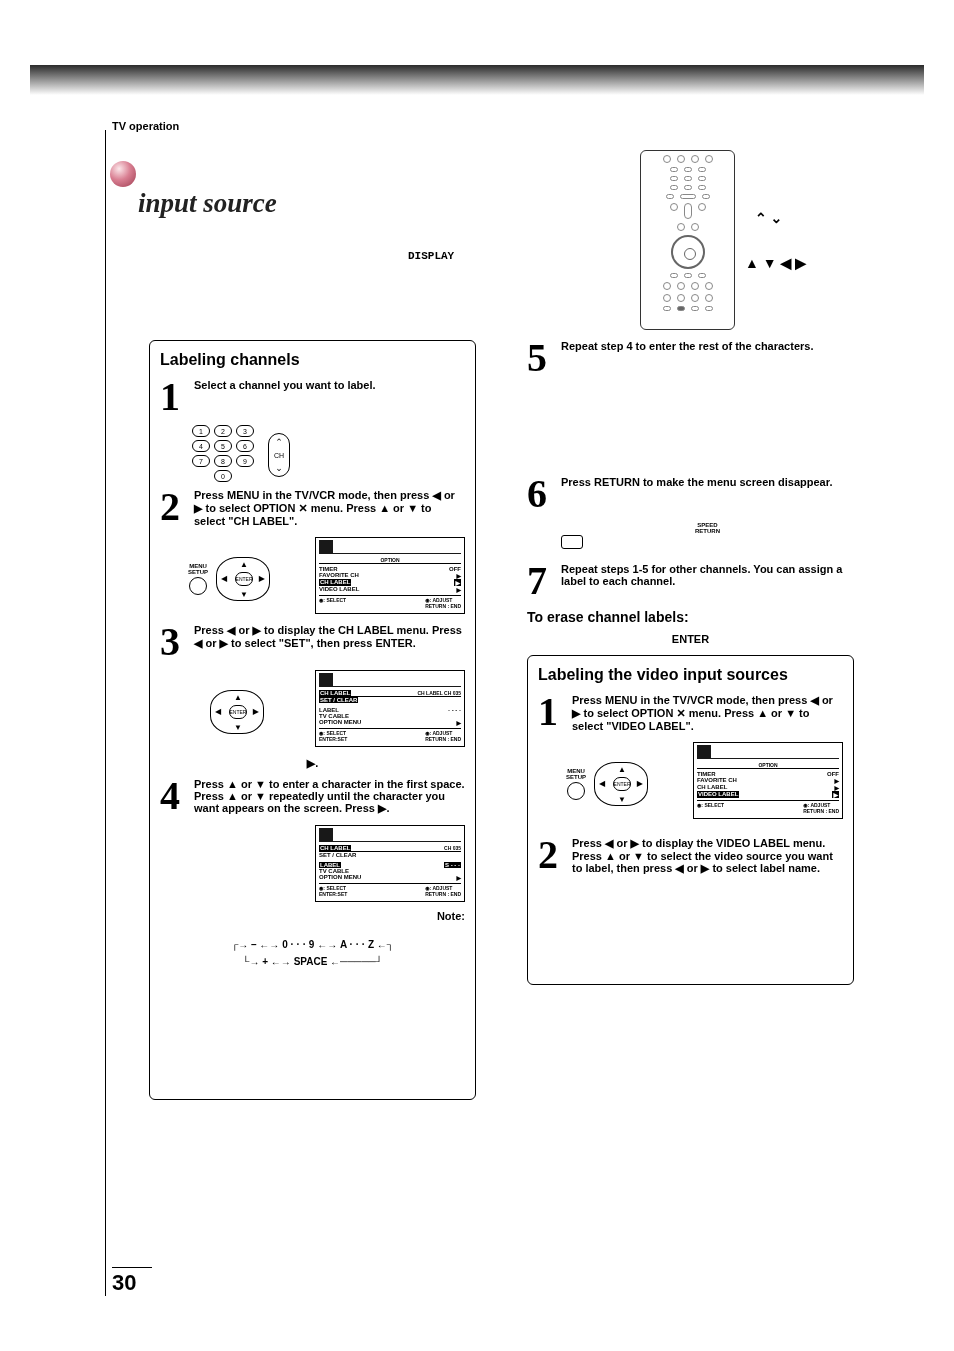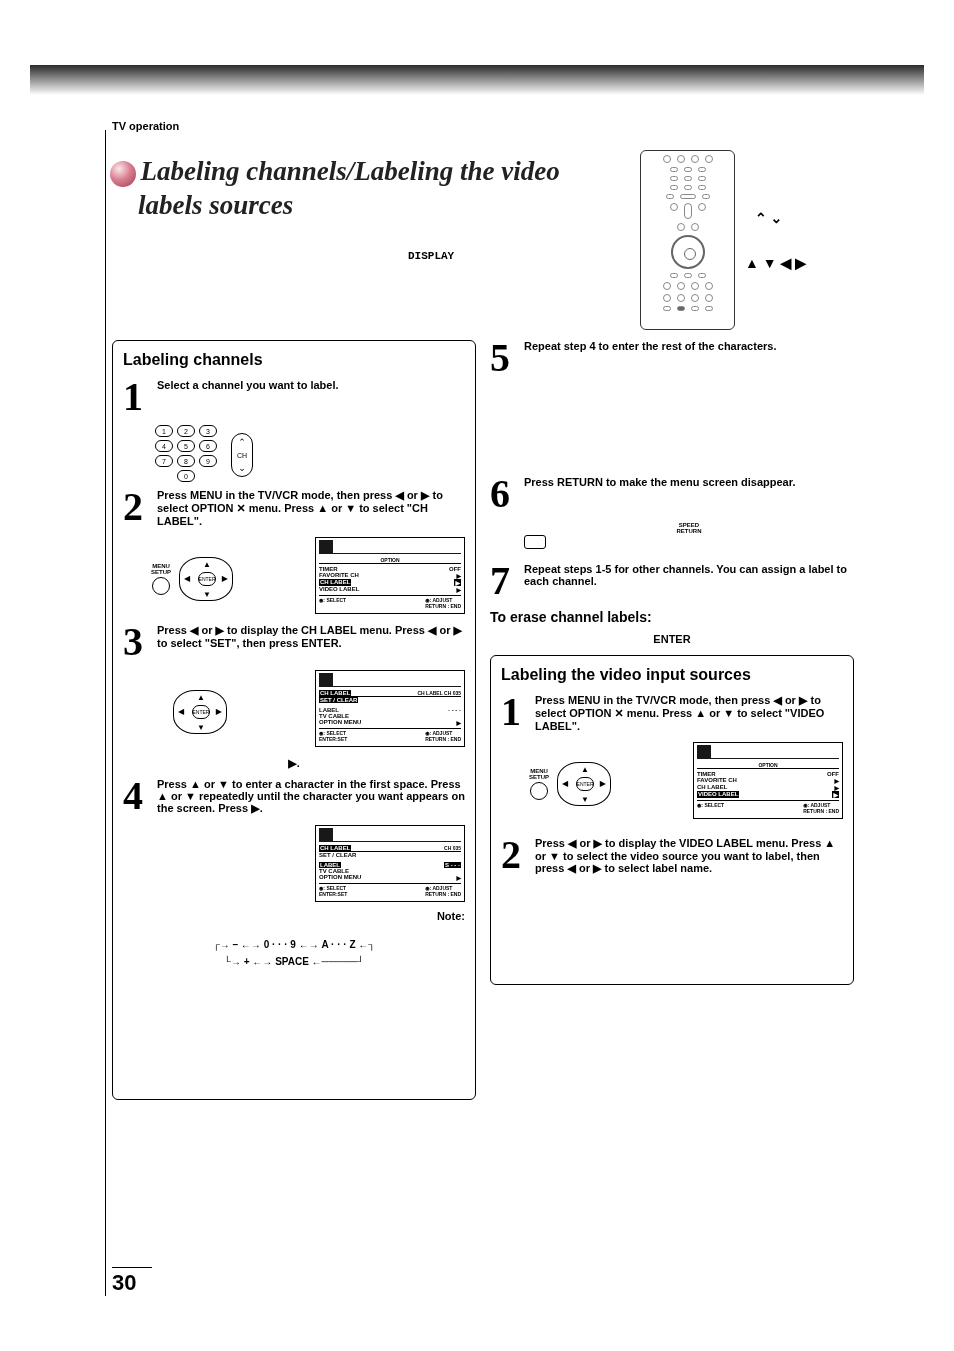--- a/index.html
+++ b/index.html
@@ -13,21 +13,21 @@
   .title-text { font-family: 'Times New Roman', serif; font-style: italic; font-weight: bold; font-size: 27px; color: #222; line-height: 1.25; display: inline; }
   .display-label { position: absolute; top: 250px; left: 408px; font-size: 11px; font-weight: bold; font-family: Liberation Mono, monospace; }
   .remote { position: absolute; top: 150px; left: 640px; width: 95px; height: 180px; border: 1px solid #333; border-radius: 6px; background: #fff; }
   .remote .row { display:flex; justify-content:center; gap:6px; margin-top:4px;}
   .remote .dot { width:8px; height:5px; border:1px solid #888; border-radius:3px;}
   .remote .cir { width:8px; height:8px; border:1px solid #888; border-radius:50%;}
   .remote .big { width: 34px; height: 34px; border: 2px solid #666; border-radius:50%; margin: 4px auto; position:relative;}
   .remote .big::after{content:'';position:absolute;top:11px;left:11px;width:10px;height:10px;border:1px solid #666;border-radius:50%;}
   .arrow-label { position: absolute; font-size: 14px; font-weight: bold; }
   .columns { position: absolute; top: 340px; left: 112px; right: 100px; bottom: 100px; display: flex; gap: 14px; }
-  .col { flex: 1; }
+  .col { flex: 1; margin-left: 37px; }
   .boxed { border: 1px solid #000; border-radius: 6px; padding: 8px 10px 12px; margin-bottom: 12px; }
   .box-title { font-size: 16px; font-weight: bold; margin: 2px 0 10px; }
   .step { display: flex; gap: 6px; margin-bottom: 10px; }
   .step-num { font-family: 'Times New Roman', serif; font-weight: bold; font-size: 40px; line-height: 0.9; min-width: 28px; }
   .step-body { font-size: 11px; font-weight: bold; flex: 1; }
   .keypad { margin: 6px 0 4px 32px; display: flex; align-items: center; gap: 14px;}
   .key-grid { display: inline-block; }
   .key-row { display:flex; gap:4px; margin-bottom:3px;}
   .key { width:18px; height:12px; border:1px solid #000; border-radius:8px; font-size:7px; display:flex; align-items:center; justify-content:center;}
   .ch-pad { border:1px solid #000; border-radius:14px; width:22px; height:44px; display:flex; flex-direction:column; align-items:center; justify-content:space-between; padding:3px 0; font-size:7px;}
@@ -59,22 +59,22 @@
 </head>
 <body>
 
 <div class="page">
   <div class="top-gradient"></div>
   <div class="section-header">TV operation</div>
   <div class="content-border"></div>
 
   <div class="title-wrap">
     <span class="title-ball"></span>
-    <span class="title-text">Labeling channels/Labeling the video</span><br>
-    <span class="title-text" style="margin-left:28px;">labels sources</span>
+    <br>
+    <span class="title-text" style="margin-left:28px;">input source</span>
   </div>
 
   <div class="display-label">DISPLAY</div>
 
   <div class="remote">
     <div class="row">
         <span class="cir"></span>
         <span class="cir"></span>
         <span class="cir"></span>
         <span class="cir"></span>

